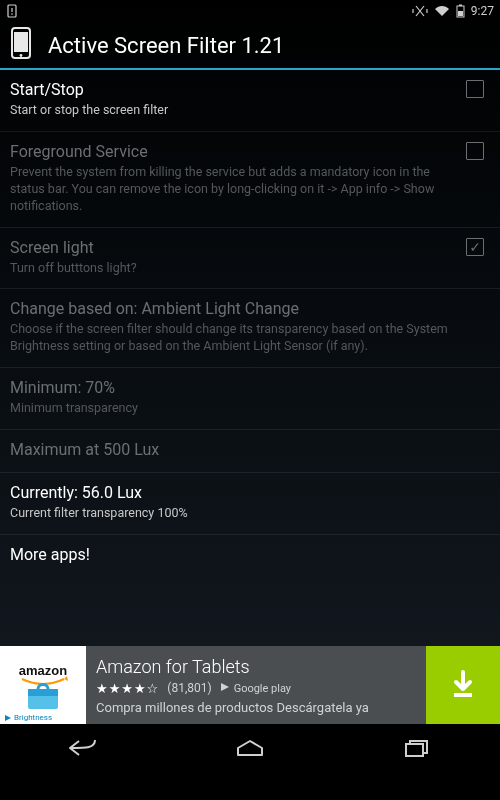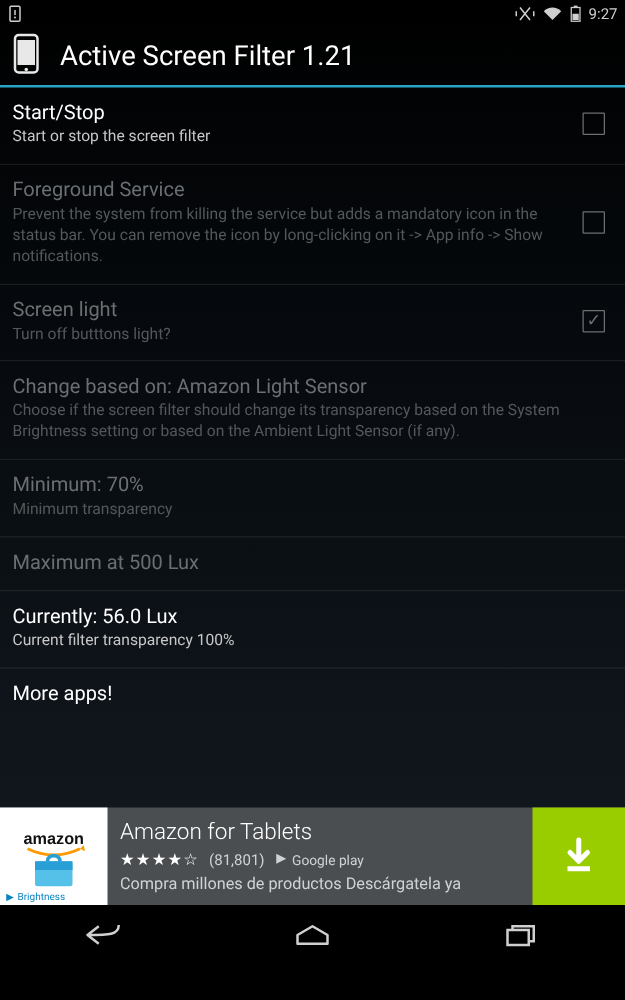--- a/index.html
+++ b/index.html
@@ -7,21 +7,21 @@
   .screen { width: 500px; height: 772px; background: linear-gradient(180deg, #000000 0%, #060a0e 35%, #141b22 100%); display: flex; flex-direction: column; color: #fff; }
   
   .statusbar { height: 22px; display: flex; align-items: center; justify-content: space-between; padding: 0 6px; font-size: 12px; color: #cfcfcf; }
   .statusbar .left, .statusbar .right { display: flex; align-items: center; gap: 6px; }
   .sb-icon { display: inline-flex; }
   
   .appbar { height: 48px; display: flex; align-items: center; gap: 14px; padding: 0 8px; border-bottom: 2px solid #2aa5c7; }
   .appbar .title { font-size: 22px; color: #fff; }
   
   .list { flex: 1 1 auto; overflow: hidden; }
-  .item { padding: 10px 10px 12px 10px; border-bottom: 1px solid rgba(255,255,255,0.08); display: flex; align-items: center; gap: 22px; }
+  .item { padding: 10px 10px 12px 10px; border-bottom: 1px solid rgba(255,255,255,0.08); display: flex; align-items: flex-start; gap: 22px; }
   .item .texts { flex: 1 1 auto; }
   .item .title { font-size: 16px; color: #ffffff; line-height: 1.25; }
   .item .sub { font-size: 12.5px; color: #c7c7c7; line-height: 1.35; margin-top: 2px; }
   .item.disabled .title { color: #6b6f72; }
   .item.disabled .sub { color: #54585a; }
   .checkbox { width: 18px; height: 18px; border: 1px solid #6b6f72; border-radius: 1px; flex: 0 0 auto; display: flex; align-items: center; justify-content: center; margin-right: 6px; }
   .checkbox.checked::after { content: "✓"; font-size: 14px; color: #6b6f72; line-height: 1; }
   .item.no-border { border-bottom: none; }
   
   .ad { height: 78px; background: #4a4e51; display: flex; align-items: stretch; }
@@ -108,21 +108,21 @@
     <div class="item disabled">
       <div class="texts">
         <div class="title">Screen light</div>
         <div class="sub">Turn off butttons light?</div>
       </div>
       <div class="checkbox checked"></div>
     </div>
 
     <div class="item disabled">
       <div class="texts">
-        <div class="title">Change based on: Amazon Light Sensor</div>
+        <div class="title">Change based on: Ambient Light Change</div>
         <div class="sub">Choose if the screen filter should change its transparency based on the System Brightness setting or based on the Ambient Light Sensor (if any).</div>
       </div>
     </div>
 
     <div class="item disabled">
       <div class="texts">
         <div class="title">Minimum: 70%</div>
         <div class="sub">Minimum transparency</div>
       </div>
     </div>

